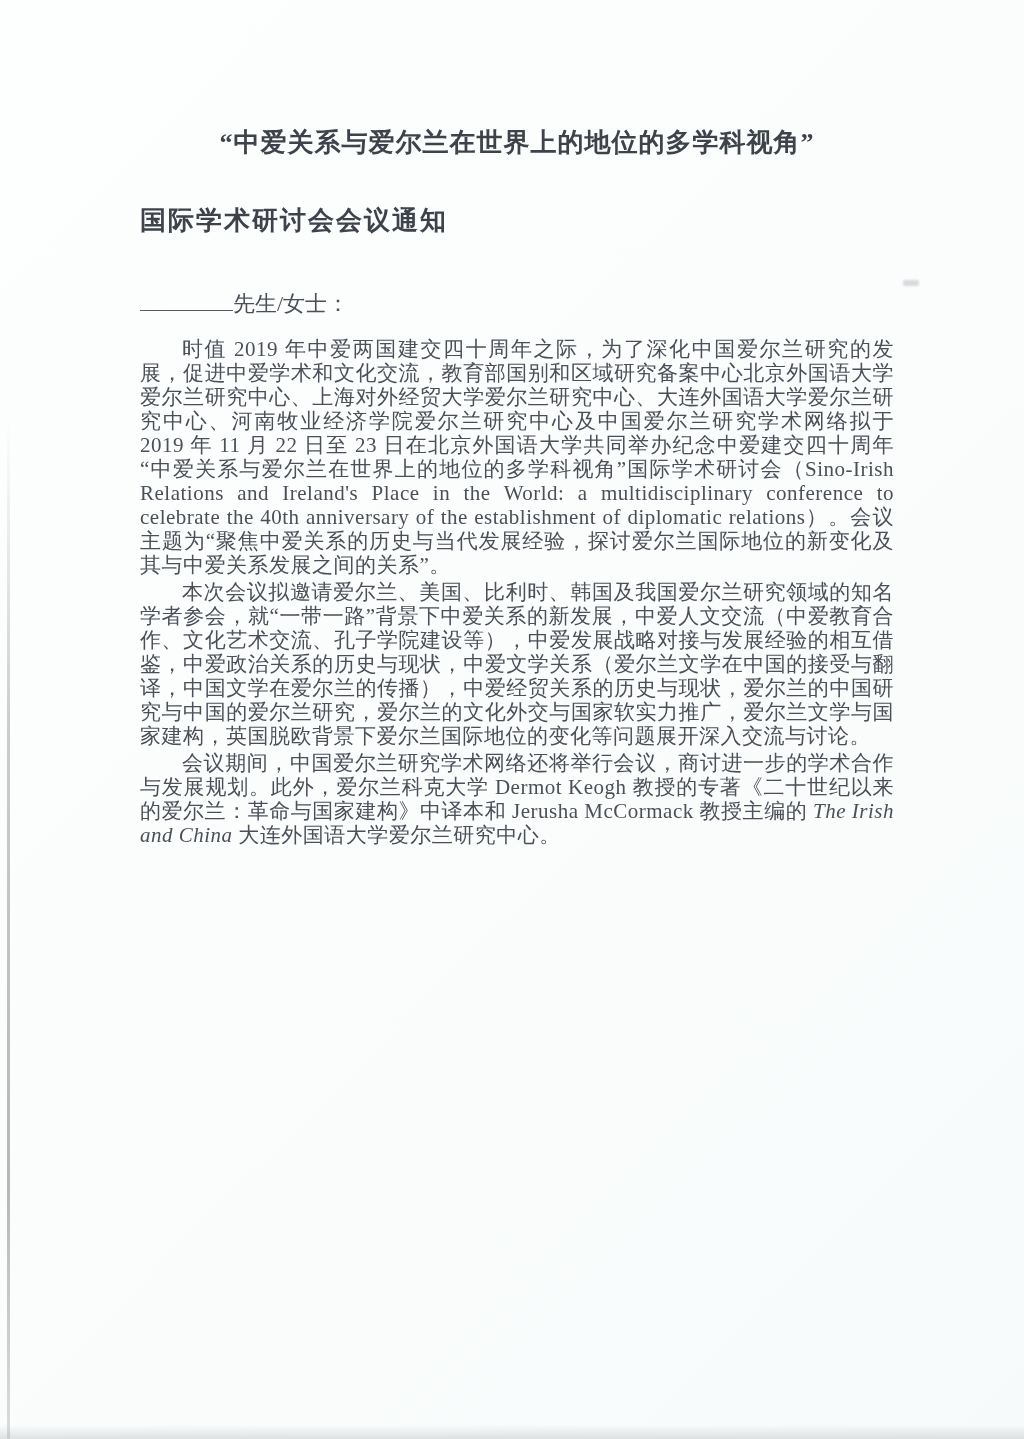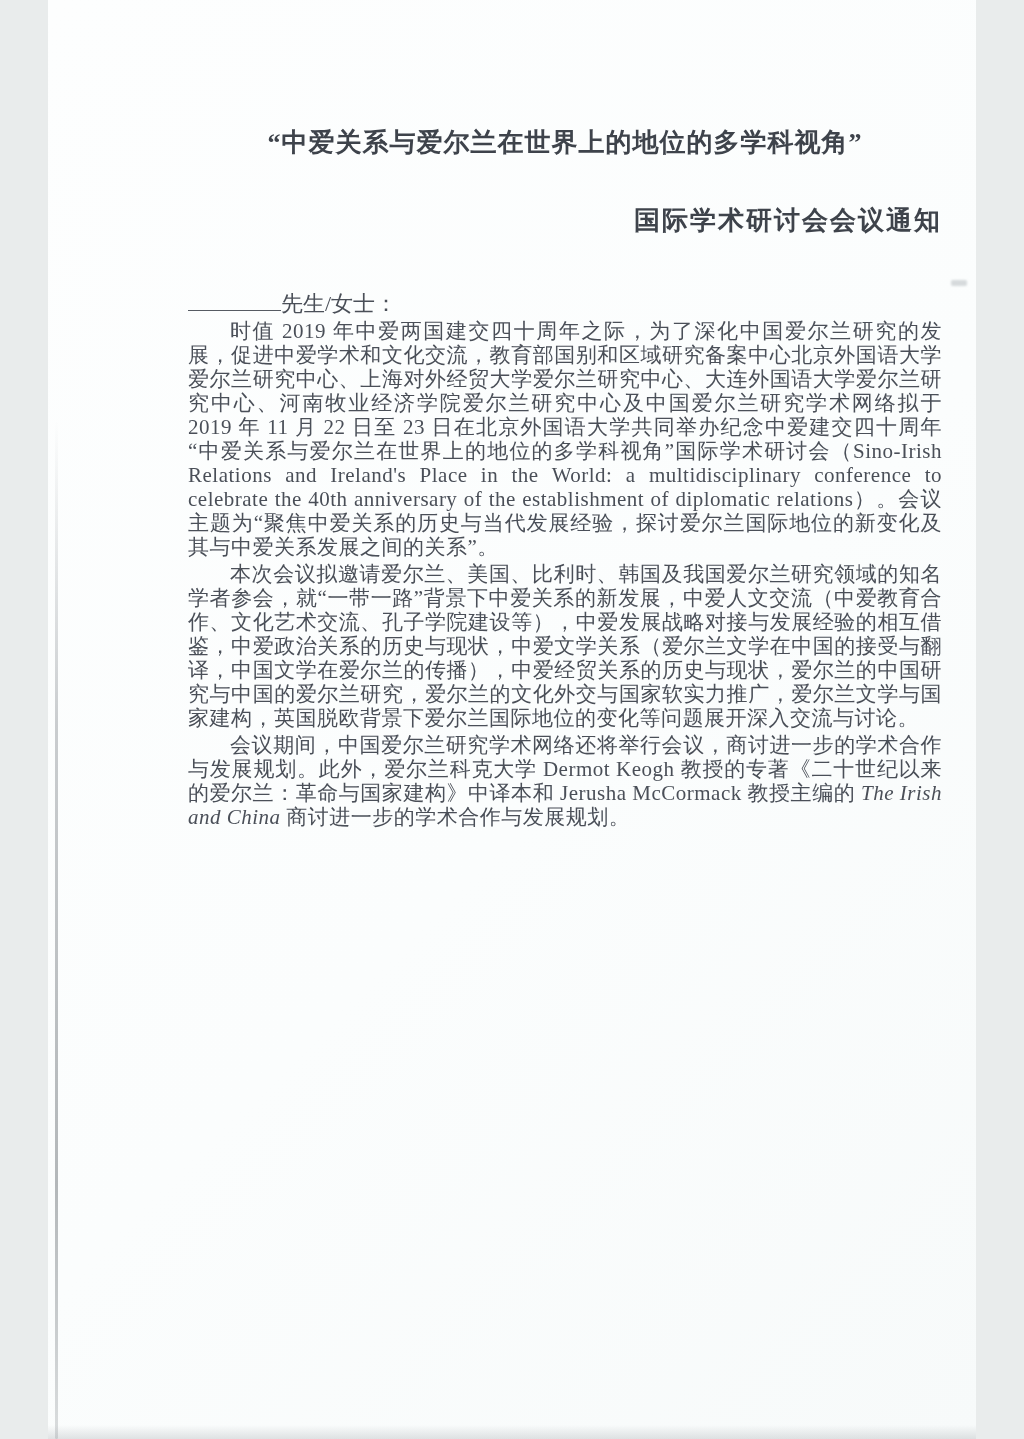--- a/index.html
+++ b/index.html
@@ -2,21 +2,21 @@
 <html lang="zh"><head>
 <meta charset="utf-8">
 <style>
   html, body {
     margin: 0;
     padding: 0;
     background: #e9ecec;
   }
   .page {
     position: relative;
-    width: 928px;
+    width: 1024px;
     height: 1439px;
     margin: 0 auto;
     background: linear-gradient(135deg, #fdfefe 0%, #fbfdfd 55%, #f7fafa 100%);
     overflow: hidden;
     font-family: "Liberation Serif", "DejaVu Serif", serif;
     color: #474c55;
   }
   
   .edge-left {
     position: absolute;
@@ -55,30 +55,31 @@
     margin: 0 0 44px 0;
     text-align: center;
     font-size: 26px;
     font-weight: bold;
     letter-spacing: 1px;
     color: #3e434b;
     line-height: 34px;
   }
   h2.doc-subtitle {
     margin: 0 0 50px 0;
-    text-align: right;
+    text-align: left;
     font-size: 26px;
     font-weight: bold;
     letter-spacing: 2px;
     color: #3e434b;
     line-height: 34px;
   }
   .salutation {
     font-size: 22px;
     line-height: 30px;
+    margin-bottom: 18px;
     color: #4a4f58;
   }
   .salutation .blank {
     display: inline-block;
     width: 93px;
     height: 22px;
     border-bottom: 1.5px solid #565b63;
     vertical-align: baseline;
   }
   .body-text p {
@@ -100,19 +101,19 @@
 <div class="page">
   <div class="doc">
     <h1 class="doc-title">“中爱关系与爱尔兰在世界上的地位的多学科视角”</h1>
     <h2 class="doc-subtitle">国际学术研讨会会议通知</h2>
     <div class="salutation">
       <span class="blank"></span><span>先生/女士：</span>
     </div>
     <div class="body-text" id="paragraphs">
         <p><span>时值 2019 年中爱两国建交四十周年之际，为了深化中国爱尔兰研究的发展，促进中爱学术和文化交流，教育部国别和区域研究备案中心北京外国语大学爱尔兰研究中心、上海对外经贸大学爱尔兰研究中心、大连外国语大学爱尔兰研究中心、河南牧业经济学院爱尔兰研究中心及中国爱尔兰研究学术网络拟于 2019 年 11 月 22 日至 23 日在北京外国语大学共同举办纪念中爱建交四十周年“中爱关系与爱尔兰在世界上的地位的多学科视角”国际学术研讨会（Sino-Irish Relations and Ireland's Place in the World: a multidisciplinary conference to celebrate the 40th anniversary of the establishment of diplomatic relations）。会议主题为“聚焦中爱关系的历史与当代发展经验，探讨爱尔兰国际地位的新变化及其与中爱关系发展之间的关系”。</span></p>
         <p><span>本次会议拟邀请爱尔兰、美国、比利时、韩国及我国爱尔兰研究领域的知名学者参会，就“一带一路”背景下中爱关系的新发展，中爱人文交流（中爱教育合作、文化艺术交流、孔子学院建设等），中爱发展战略对接与发展经验的相互借鉴，中爱政治关系的历史与现状，中爱文学关系（爱尔兰文学在中国的接受与翻译，中国文学在爱尔兰的传播），中爱经贸关系的历史与现状，爱尔兰的中国研究与中国的爱尔兰研究，爱尔兰的文化外交与国家软实力推广，爱尔兰文学与国家建构，英国脱欧背景下爱尔兰国际地位的变化等问题展开深入交流与讨论。</span></p>
-        <p><span>会议期间，中国爱尔兰研究学术网络还将举行会议，商讨进一步的学术合作与发展规划。此外，爱尔兰科克大学 Dermot Keogh 教授的专著《二十世纪以来的爱尔兰：革命与国家建构》中译本和 Jerusha McCormack 教授主编的 </span><span class="it">The Irish and China</span><span> 商讨进一步的学术合作与发展规划。</span></p>
+        <p><span>会议期间，中国爱尔兰研究学术网络还将举行会议，商讨进一步的学术合作与发展规划。此外，爱尔兰科克大学 Dermot Keogh 教授的专著《二十世纪以来的爱尔兰：革命与国家建构》中译本和 Jerusha McCormack 教授主编的 </span><span class="it">The Irish and China</span><span> 大连外国语大学爱尔兰研究中心。</span></p>
       </div>
   </div>
   <div class="edge-left"></div>
   <div class="edge-bottom"></div>
   <div class="artifact"></div>
 </div>
 
 </body></html>

